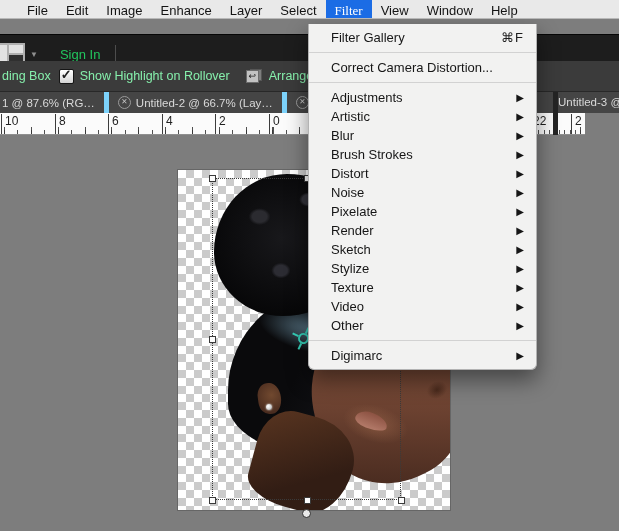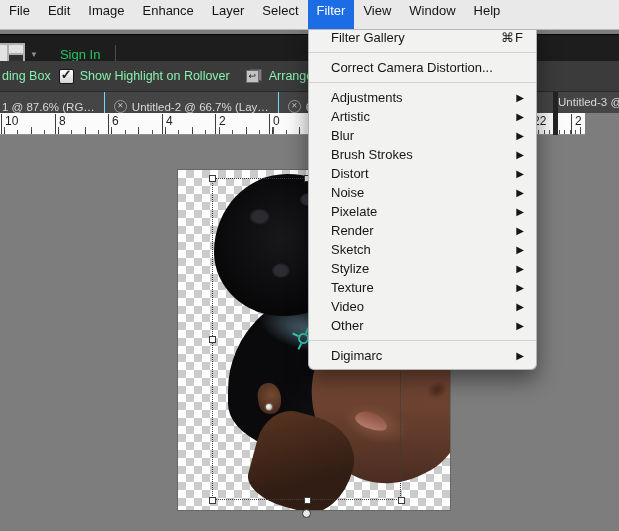--- a/index.html
+++ b/index.html
@@ -4,26 +4,26 @@
 <style>
   html,body{margin:0;padding:0;}
   body{
     width:619px;height:531px;position:relative;overflow:hidden;
     background:var(--canvas-gray,#7d7d7d);
     font-family:"Liberation Sans",sans-serif;
     -webkit-font-smoothing:antialiased;
   }
   
   .menubar{
-    position:absolute;left:0;top:0;right:0;height:30px;z-index:70;
-    background:#e9e9e9;display:flex;align-items:stretch;padding-left:0;
+    position:absolute;left:0;top:0;right:0;height:19px;z-index:70;
+    background:#e9e9e9;display:flex;align-items:stretch;padding-left:18px;
     font-size:13px;color:#141414;border-bottom:1px solid #b8b8b8;box-sizing:border-box;
   }
   .mitem{padding:0 9px;line-height:21px;white-space:nowrap;}
-  .mitem.active{background:var(--menubar-highlight,#1b6ce5);color:#fff;}
+  .mitem.active{background:var(--menubar-highlight,#1b6ce5);color:#fff;font-family:Liberation Serif, serif;}
   
   .appbar{
     position:absolute;left:0;top:34px;width:619px;height:39px;z-index:10;
     background:#1d1d1d;border-top:1px solid #060606;box-sizing:border-box;
     display:flex;align-items:center;color:#22c55e;font-size:13px;
   }
   .ws-icon{width:25px;height:19px;margin-left:-4px;border:2px solid #b0b0b0;
     display:grid;grid-template-columns:9px 1fr;grid-template-rows:1fr 1fr;gap:2px;
     background:#b0b0b0;box-sizing:content-box;}
   .ws-icon .c1{grid-row:1/3;background:#e2e2e2;}
@@ -49,21 +49,21 @@
   .arr-icon .sq-back{position:absolute;right:0;top:0;width:10px;height:10px;background:#7e7e7e;border:1px solid #565656;}
   .arr-icon .sq-front{position:absolute;left:0;bottom:0;width:11px;height:11px;background:#c2c2c2;border:1px solid #6b6b6b;
     font-size:9px;line-height:11px;text-align:center;color:#222;}
   .arr-icon .sq-front::before{content:"↩";}
   .arrange-label{margin-left:7px;}
   
   .tabbar{
     position:absolute;left:0;top:92px;width:619px;height:21px;z-index:10;
     background:#454545;display:flex;font-size:11.5px;color:#d9d9d9;overflow:hidden;
   }
-  .tab{display:flex;align-items:flex-end;gap:5px;padding:0 9px;border-right:1px solid #7dd3fc;white-space:nowrap;}
+  .tab{display:flex;align-items:center;gap:5px;padding:0 9px;border-right:5px solid #7dd3fc;white-space:nowrap;}
   .tab .tab-close{width:11px;height:11px;border:1px solid #9a9a9a;border-radius:50%;
     font-size:7.5px;line-height:10px;text-align:center;color:#c9c9c9;flex:0 0 auto;}
   .tab .tab-close::before{content:"✕";}
   .tab.no-close{padding-left:2px;}
   .right-tab{position:absolute;left:558px;top:92px;width:61px;height:21px;z-index:10;
     background:#454545;color:#d9d9d9;font-size:11.5px;line-height:21px;white-space:nowrap;overflow:hidden;}
   .win-divider{position:absolute;left:553px;top:92px;width:5px;height:43px;background:#242424;z-index:11;}
   
   .ruler{
     position:absolute;top:113px;height:22px;z-index:10;box-sizing:border-box;

